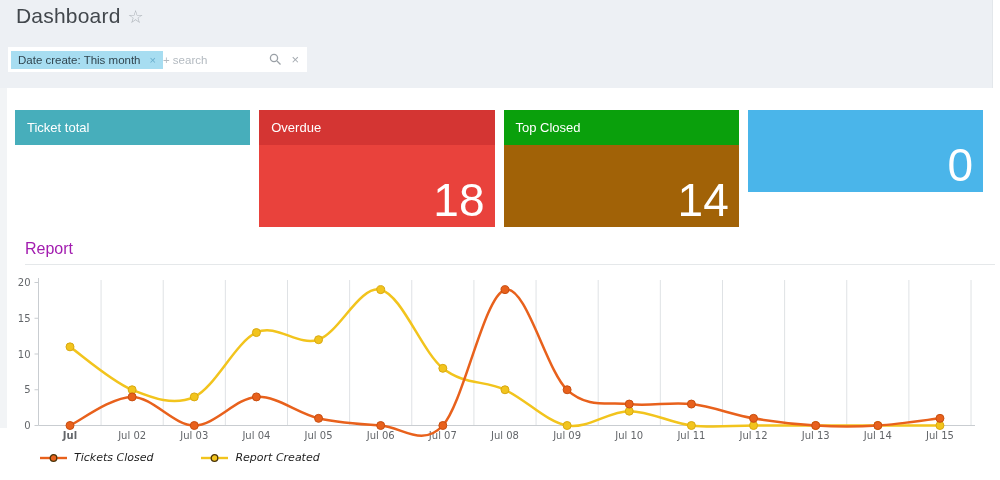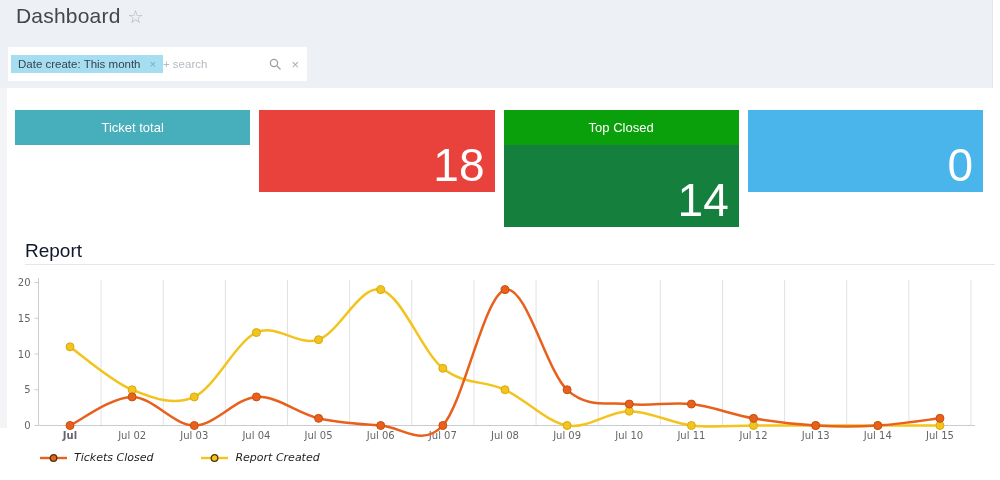--- a/index.html
+++ b/index.html
@@ -5,39 +5,39 @@
   * { margin:0; padding:0; box-sizing:border-box; }
   html,body { width:1000px; height:480px; background:#ffffff; overflow:hidden;
               font-family:"Liberation Sans", sans-serif; }
   .topband { position:absolute; left:0; top:0; width:993px; height:88px;
              background:#edf0f4; border-right:1px solid #e3e7eb; }
   .left-strip { position:absolute; left:0; top:88px; width:7px; height:340px; background:#f2f4f6; }
   .page-title { position:absolute; left:16px; top:4px; font-size:21px; font-weight:400;
                 color:#42474c; letter-spacing:.2px; }
   .page-title .star { color:#aeb4ba; font-size:18px; margin-left:7px; }
 
-  .searchbar { position:absolute; left:8px; top:47px; width:299px; height:34px;
+  .searchbar { position:absolute; left:8px; top:47px; width:299px; height:25px;
                background:#ffffff; display:flex; align-items:center; padding:0 8px 0 3px; }
   .filter-tag { background:#a7ddf1; color:#31454f; font-size:11.5px; padding:3px 7px;
                 display:flex; align-items:center; white-space:nowrap; }
   .filter-tag .tag-x { color:#6aaecd; margin-left:9px; font-size:11px; cursor:pointer; }
   .search-input { border:none; outline:none; flex:1; min-width:20px; margin-left:0;
                   font-size:11.5px; color:#555; background:transparent; }
   .search-input::placeholder { color:#b3bac0; }
   .search-icons { display:flex; align-items:center; gap:9px; }
   .clear-x { color:#a5abb1; font-size:13px; cursor:pointer; }
 
   .cards { position:absolute; left:15px; top:110px; width:968px; display:flex; gap:9px; }
-  .card { flex:1; height:93px; color:#fff;text-align:center; }
+  .card { flex:1; height:93px; color:#fff; }
   .card-header { height:35px; line-height:35px; padding:0 12px; font-size:13px; }
   .card-body { height:82px; position:relative; }
   .card-value { position:absolute; right:10px; bottom:0px; font-size:46px; font-weight:300;
                 line-height:1.15; color:#fff; }
 
-  .report-title { position:absolute; left:25px; top:240px; font-size:19px; color:#0f172a; }
+  .report-title { position:absolute; left:25px; top:240px; font-size:16px; color:#a21caf; }
   .report-divider { position:absolute; left:25px; top:264px; width:970px; height:0;
                     border-top:1px solid #e5e8ea; }
 
   #chart { position:absolute; left:0; top:268px; }
 
   .legend { position:absolute; left:40px; top:451px; display:flex; align-items:center; }
   .legend-item { display:flex; align-items:center; margin-right:48px; }
   .legend-label { font-size:11px; color:#1d1d1d; margin-left:7px;
                   font-family:"DejaVu Sans", sans-serif;font-style:italic; }
 </style>
@@ -64,27 +64,28 @@
     </svg>
     <span class="clear-x">×</span>
   </span>
 </div>
 
 <div class="cards">
   <div class="card">
     <div class="card-header" style="background: rgb(71, 174, 187);">Ticket total</div>
   </div>
   <div class="card">
+    <div class="card-header" style="background: rgb(212, 53, 51);">Overdue</div>
     <div class="card-body" style="background: rgb(233, 66, 60);">
       <span class="card-value">18</span>
     </div>
   </div>
   <div class="card">
     <div class="card-header" style="background: rgb(10, 160, 12);">Top Closed</div>
-    <div class="card-body" style="background: #15803d; padding-left: 40px;">
+    <div class="card-body" style="background: #a16207; padding-left: 40px;">
       <span class="card-value">14</span>
     </div>
   </div>
   <div class="card">
     <div class="card-body" style="background: rgb(74, 181, 234);">
       <span class="card-value">0</span>
     </div>
   </div>
 </div>
 

